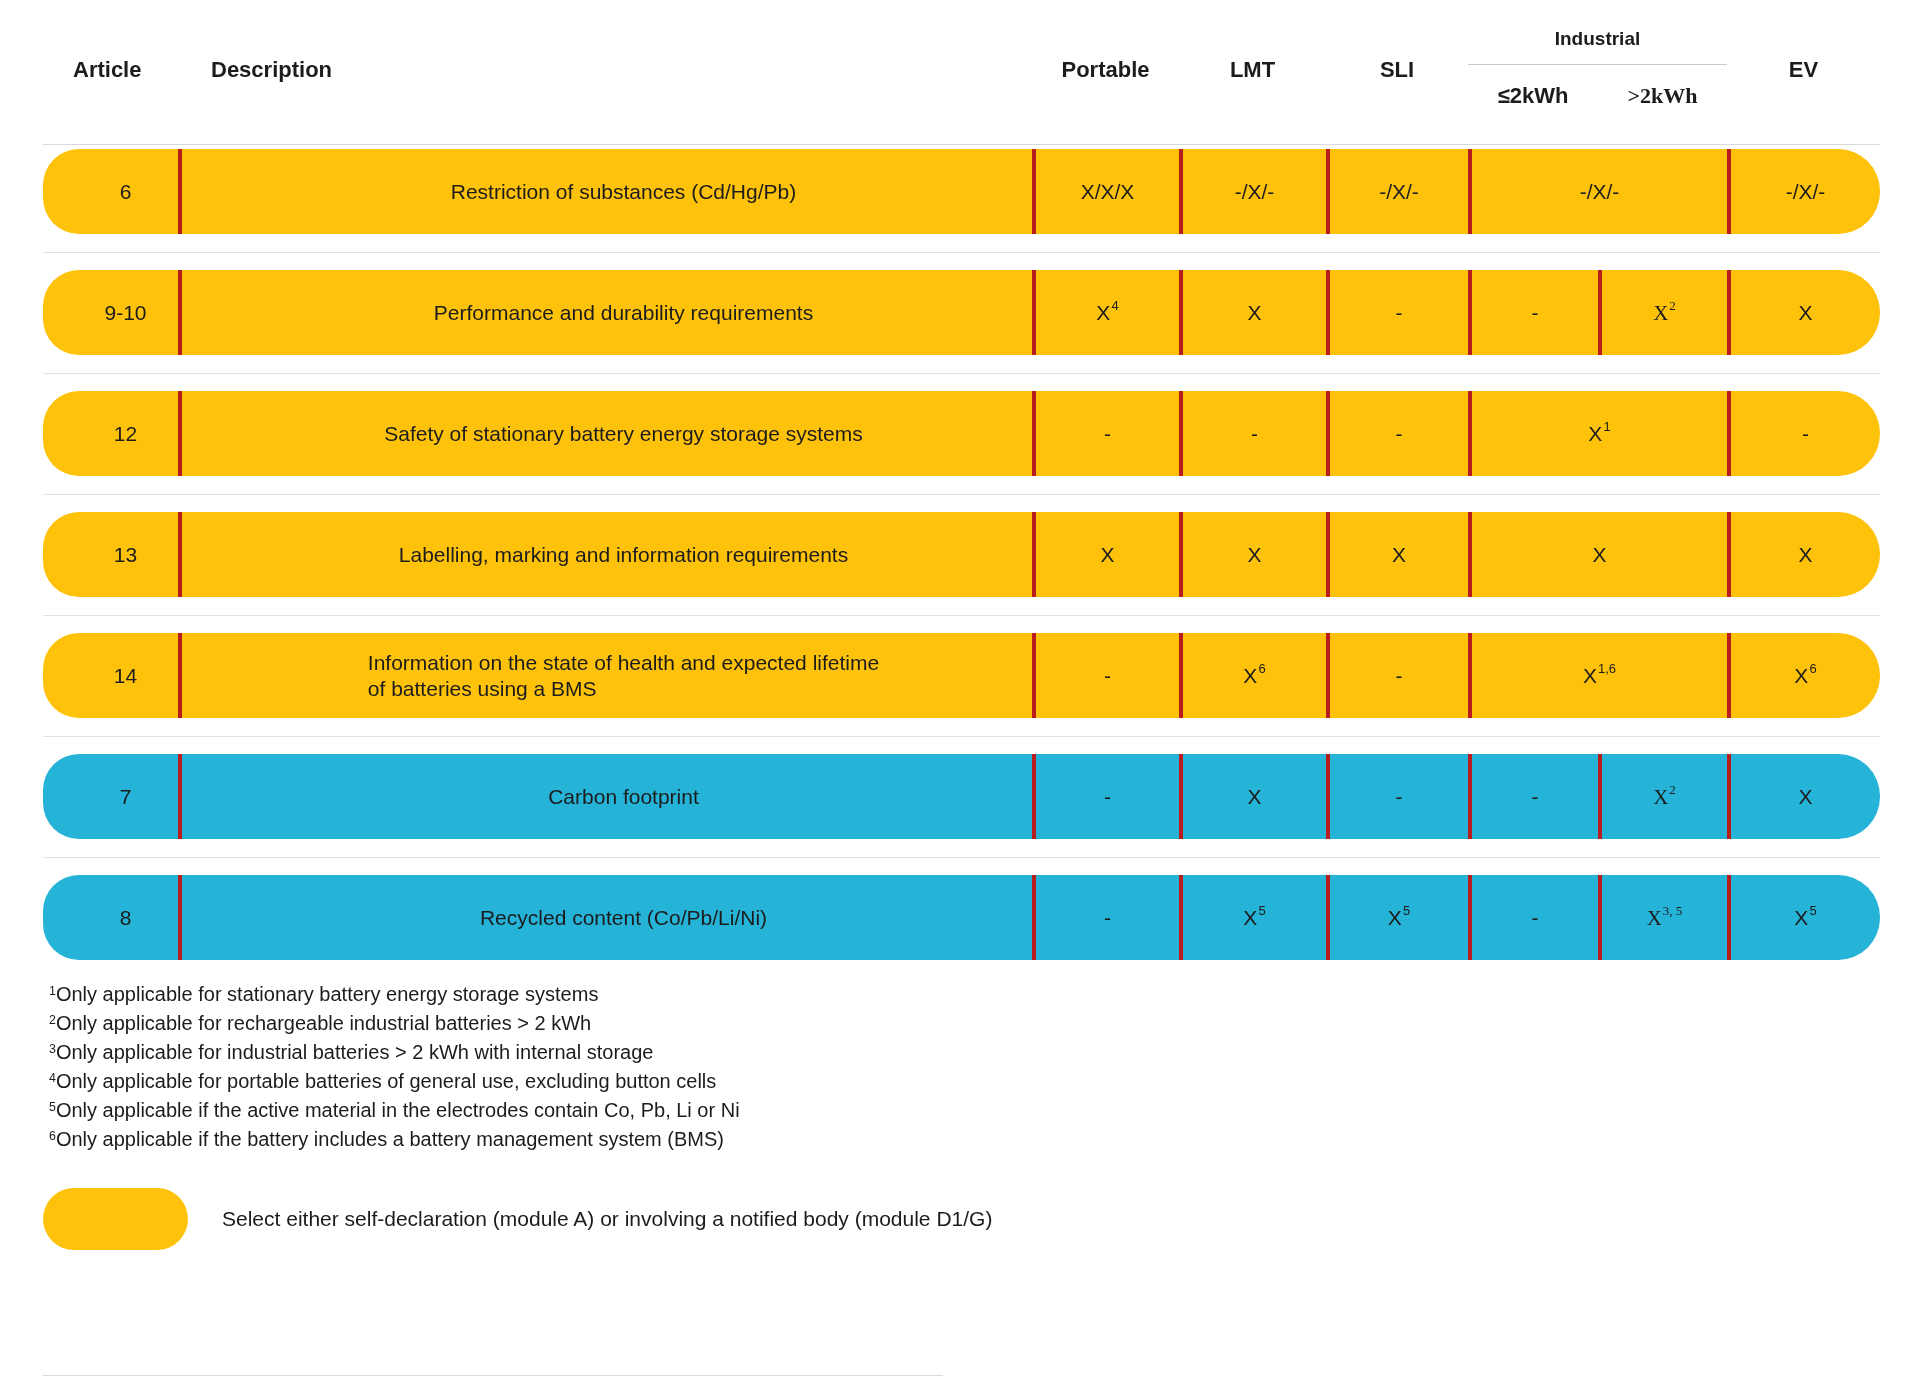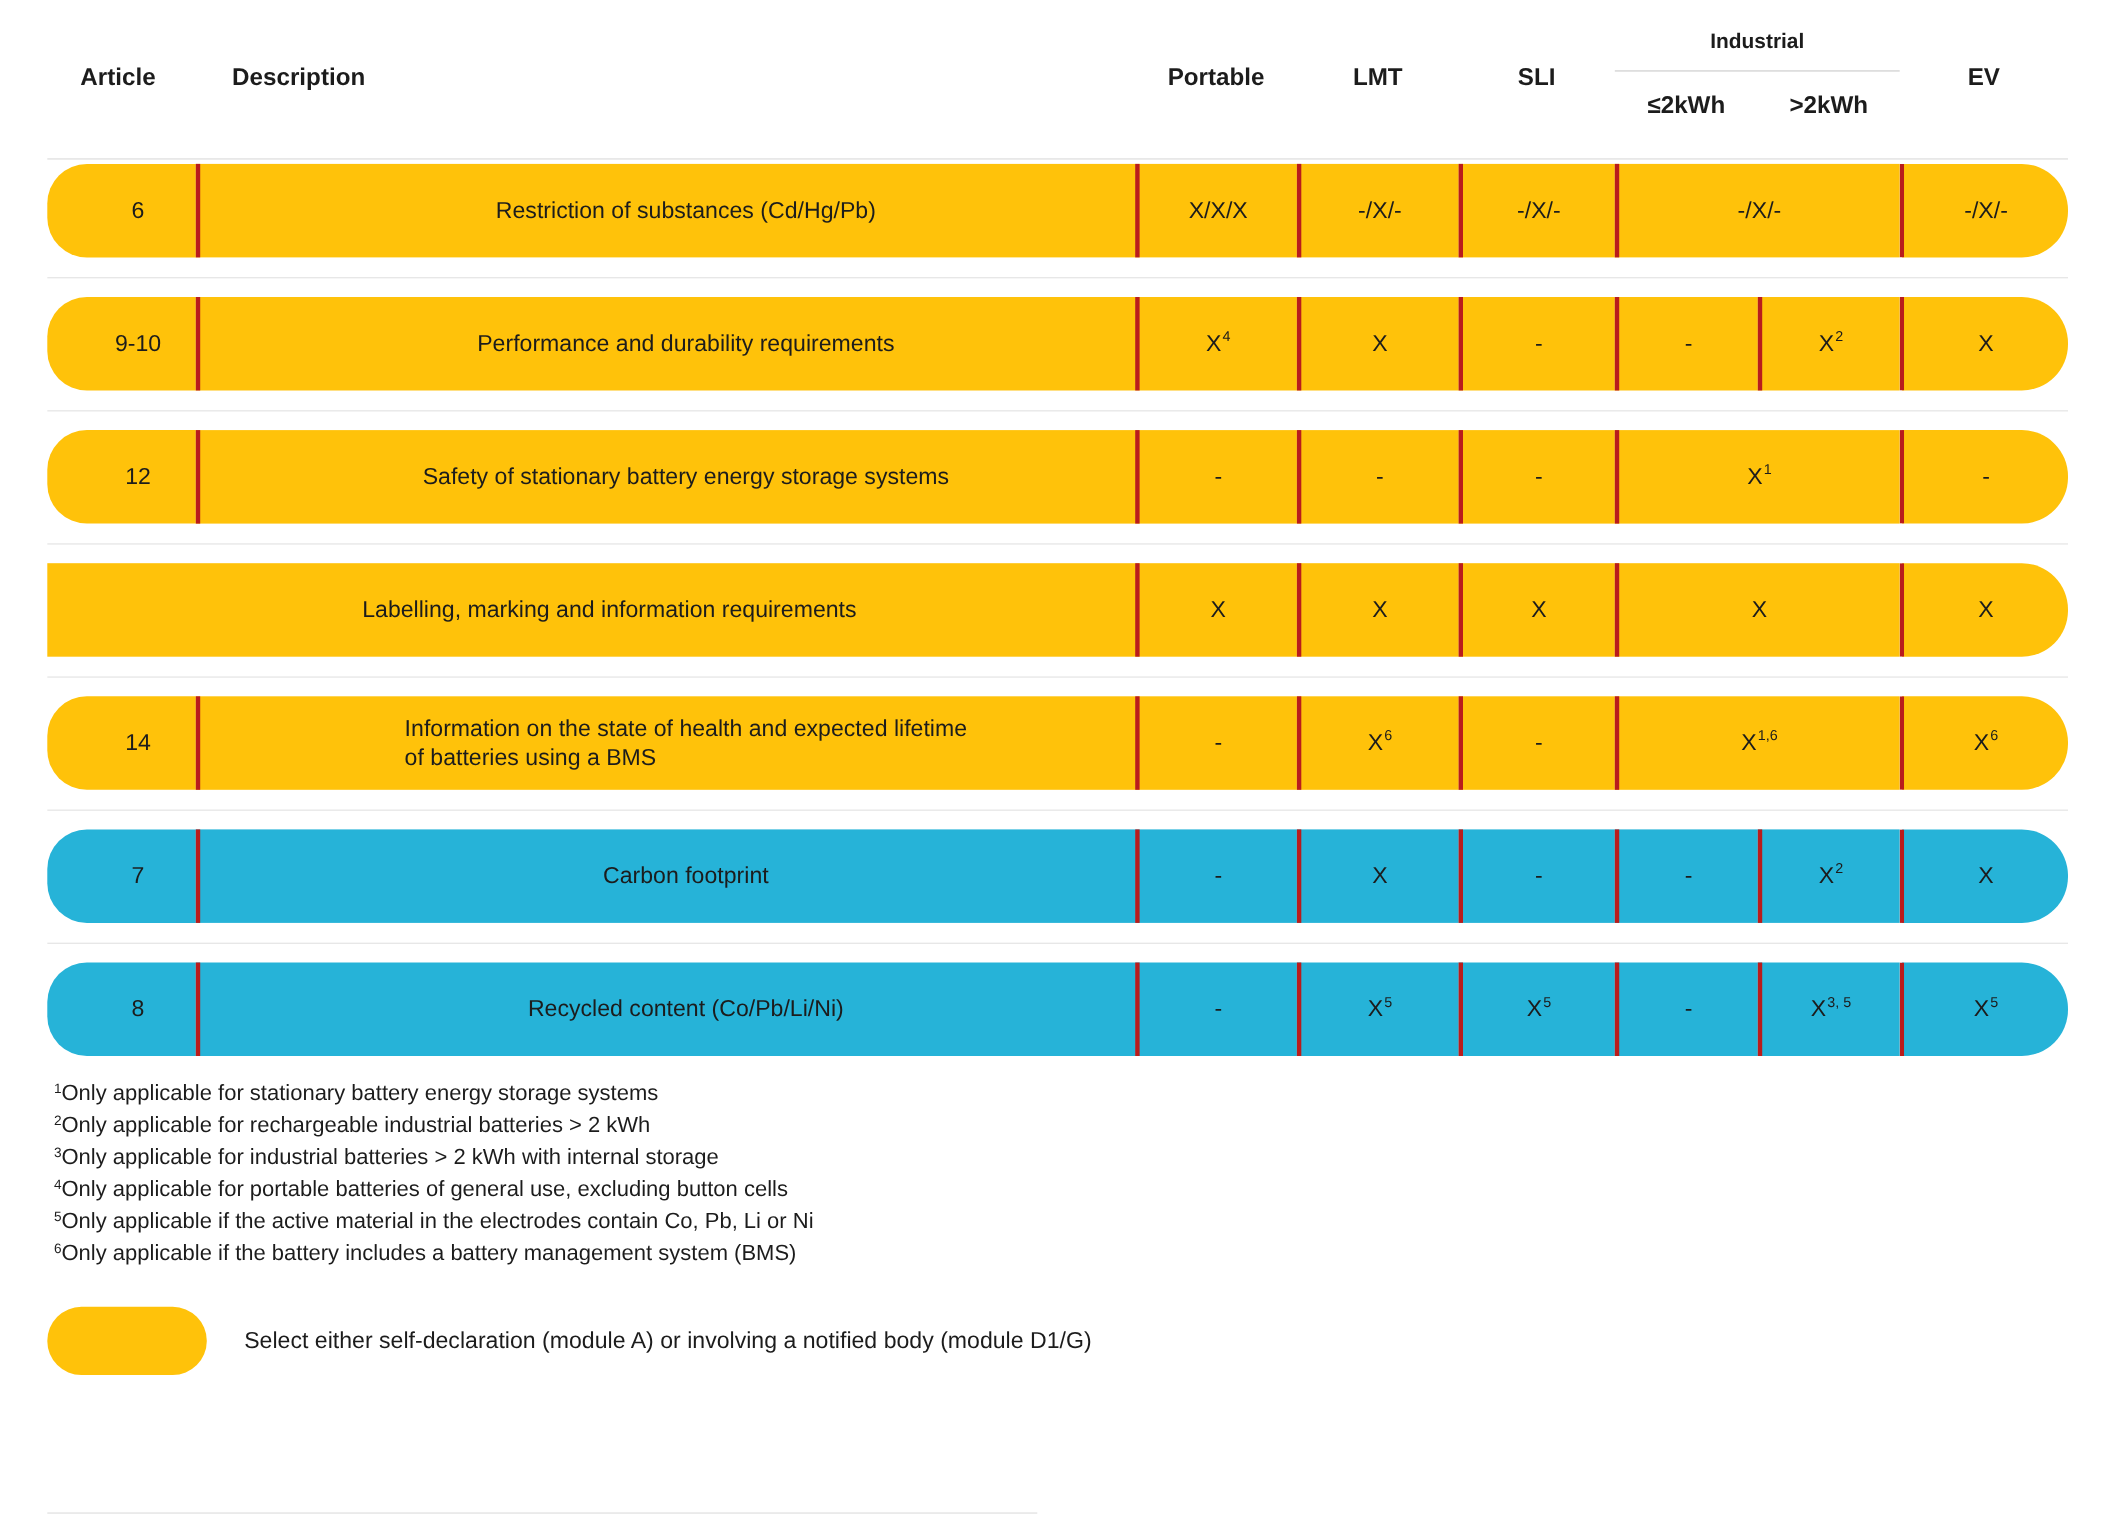--- a/index.html
+++ b/index.html
@@ -24,21 +24,21 @@
     display:flex; align-items:center; justify-content:center;
     font-weight:bold; font-size:22px; white-space:nowrap;
   }
   .left-cell { justify-content:flex-start; }
   .col-article  { width:135px; }
   .col-desc     { flex:1; }
   .col-portable { width:147px; }
   .col-lmt      { width:147px; }
   .col-sli      { width:142px; }
   .col-le2      { width:130px; }
-  .col-gt2      { width:129px; }
+  .col-gt2      { width:129px;font-family:Liberation Serif, serif; }
   .col-ind      { width:259px; }
   .col-ev       { width:153px; }
   .pad-article  { padding-left:30px; }
   .pad-desc     { padding-left:33px; }
   .ind-group { width:259px; display:flex; flex-direction:column; }
   .ind-label { height:50px; display:flex; align-items:center; justify-content:center;
                font-weight:bold; font-size:19px; }
   .ind-line  { height:1px; background:#c9c9c9; width:100%; }
   .ind-sub   { flex:1; display:flex; }
   .ind-sub .hcell { height:100%; }
@@ -133,20 +133,21 @@
           <div class="cell col-portable">-</div>
           <div class="cell col-lmt">-</div>
           <div class="cell col-sli">-</div>
           <div class="cell col-ind">X<sup>1</sup></div>
           <div class="cell col-ev cell-last">-</div>
         </div>
         <div class="sep">
           <div class="sep-line"></div>
         </div>
         <div class="row row-yellow">
+          <div class="cell col-article pad-article cell-first">13</div>
           <div class="cell col-desc pad-desc cell-desc">Labelling, marking and information requirements</div>
           <div class="cell col-portable">X</div>
           <div class="cell col-lmt">X</div>
           <div class="cell col-sli">X</div>
           <div class="cell col-ind">X</div>
           <div class="cell col-ev cell-last">X</div>
         </div>
         <div class="sep">
           <div class="sep-line"></div>
         </div>

